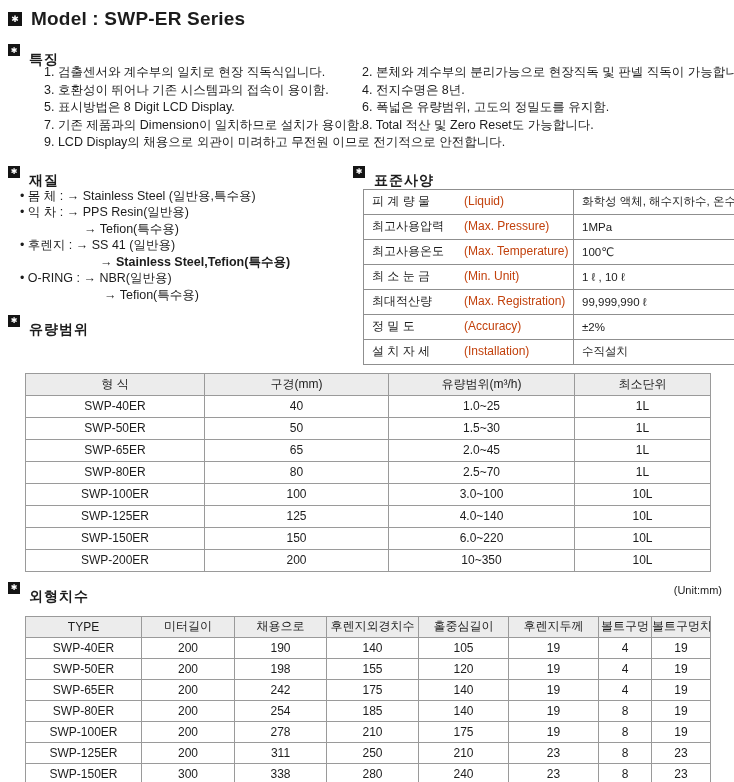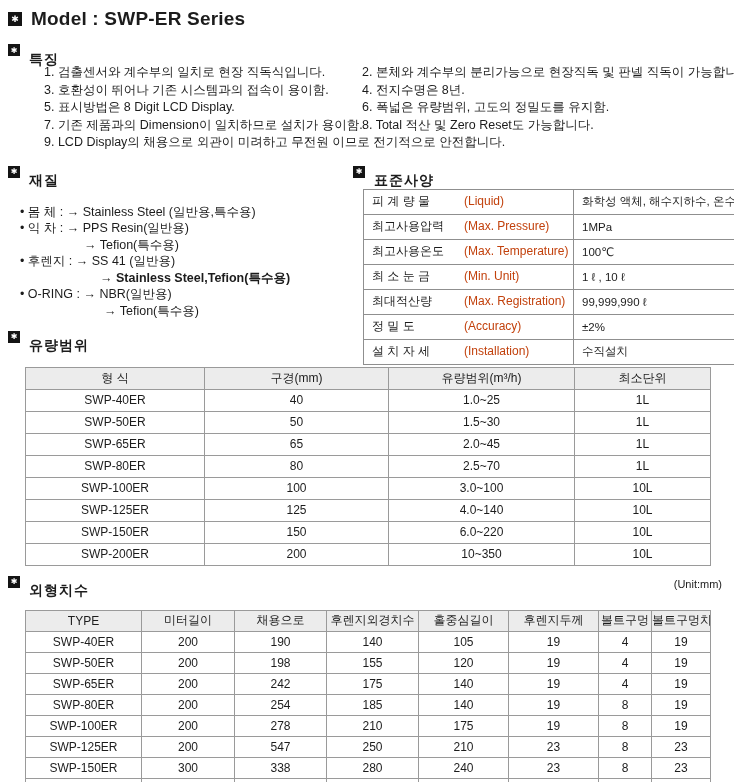--- a/index.html
+++ b/index.html
@@ -33,34 +33,34 @@
     font-size:12.5px; line-height:17.5px;
     white-space:nowrap;
   }
   .feat-wide { grid-column:1 / -1; }
 
   
   .cols { display:flex; align-items:flex-start; margin-top:2px; }
   .col-left { width:345px; flex:0 0 345px; }
   .col-right { flex:1; }
 
-  .mat-lines { margin:24px 0 0 12px; font-size:12.5px; line-height:16.6px; white-space:nowrap; }
+  .mat-lines { margin:8px 0 0 12px; font-size:12.5px; line-height:16.6px; white-space:nowrap; }
   .m-ind-1 { padding-left:64px; }
   .m-ind-2 { padding-left:80px;font-weight:bold; }
   .m-ind-3 { padding-left:84px; }
 
   table { border-collapse:collapse; table-layout:fixed; }
   .spec-table { width:377px; margin:9px 0 0 10px; border:1px solid #555; font-size:12px; }
   .spec-table td { border:1px solid #8f8f8f; height:25px; padding:0 0 0 8px; text-align:left;
                    white-space:nowrap; overflow:hidden; }
   .spec-label-ko { display:inline-block; min-width:92px; }
   .spec-label-en { color:#c2410c; }
   .spec-val { padding-left:10px; font-size:11.5px; }
 
-  .flow-table { width:685px; margin:2px 0 0 17px; border:1px solid #555; font-size:12px; }
+  .flow-table { width:685px; margin:8px 0 0 17px; border:1px solid #555; font-size:12px; }
   .flow-table td { border:1px solid #9a9a9a; height:22px; text-align:center;
                    white-space:nowrap; overflow:hidden; }
   .dims-table { width:685px; margin:20px 0 0 17px; border:1px solid #555; font-size:12px; }
   .dims-table td { border:1px solid #9a9a9a; height:21px; text-align:center;
                    white-space:nowrap; overflow:hidden; }
   .th-bg { background:#ececec; }
   .pre { white-space:pre; }
 
   .dims-head-row { display:flex; align-items:flex-end; justify-content:space-between; margin-top:8px; }
   .unit-note { font-size:11px; padding-right:4px; }
@@ -309,21 +309,21 @@
       <td>278</td>
       <td>210</td>
       <td>175</td>
       <td>19</td>
       <td>8</td>
       <td>19</td>
     </tr>
     <tr>
       <td>SWP-125ER</td>
       <td>200</td>
-      <td>547</td>
+      <td>311</td>
       <td>250</td>
       <td>210</td>
       <td>23</td>
       <td>8</td>
       <td>23</td>
     </tr>
     <tr>
       <td>SWP-150ER</td>
       <td>300</td>
       <td>338</td>

